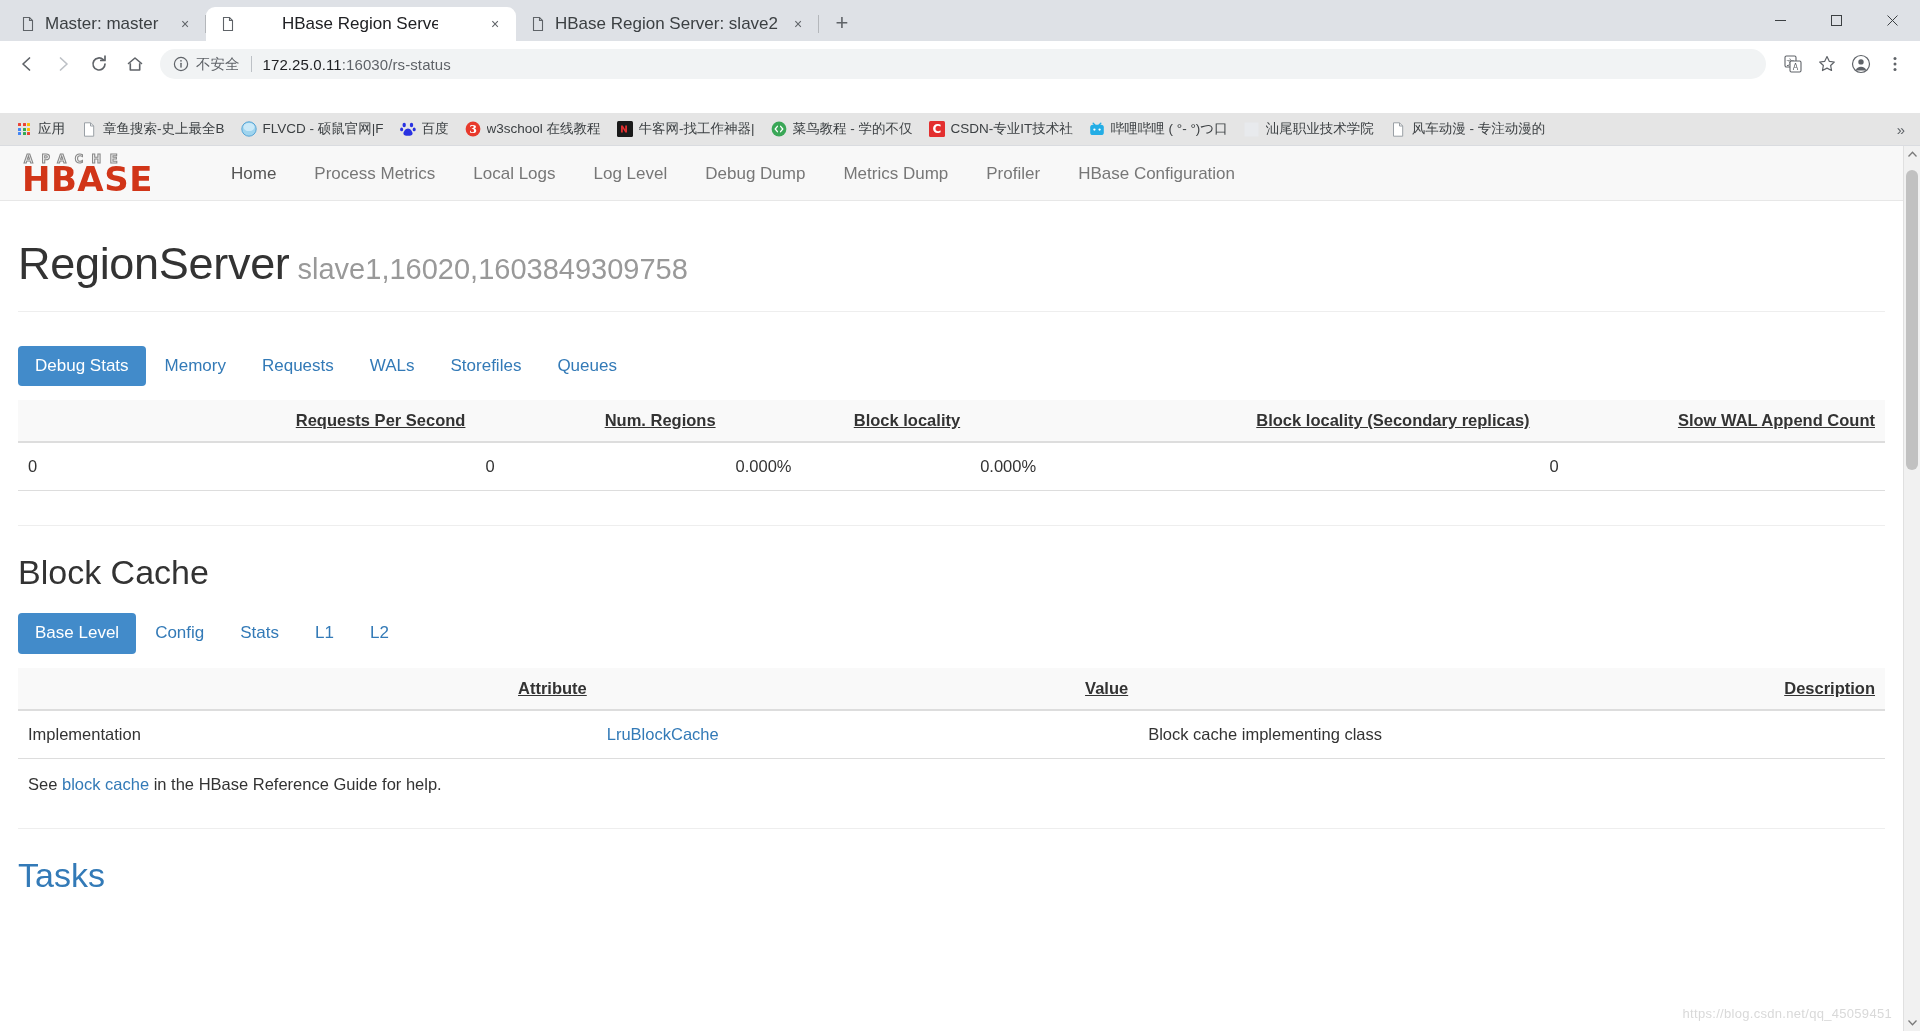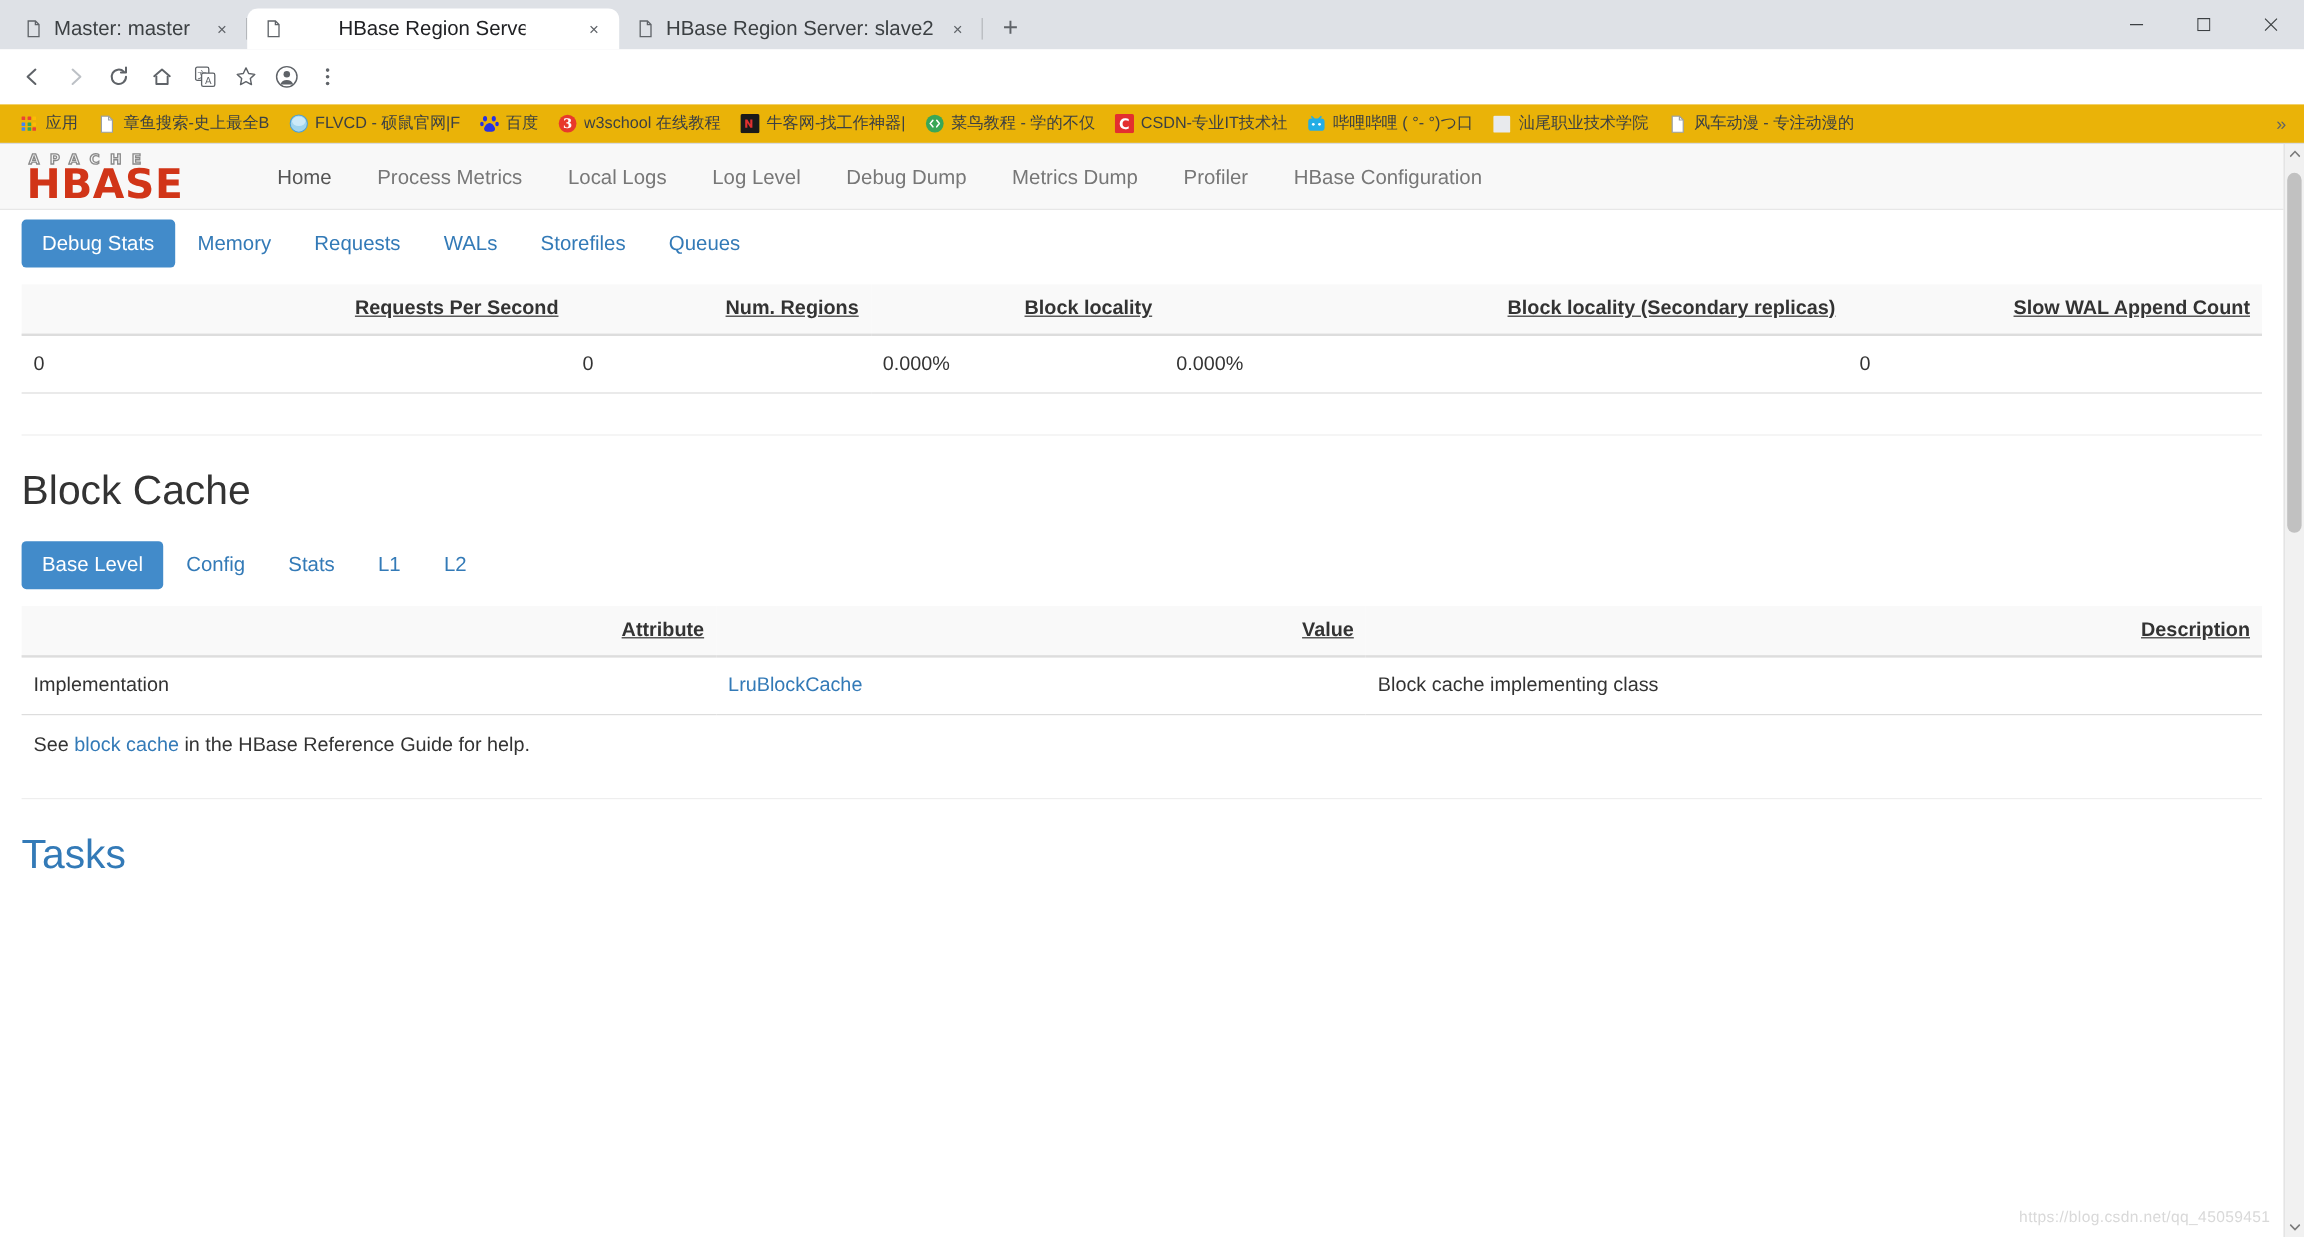--- a/index.html
+++ b/index.html
@@ -143,28 +143,29 @@
     width: 30px; height: 30px;
     flex: 0 0 30px;
     display:flex;align-items:center;justify-content:center;
     color:#5f6368;
     margin-left: 2px;
   }
 
   .bookmarks {
     height: 33px;
     flex: 0 0 33px;
-    background: #eab308;
+    background: #e5e5e5;
     display: flex;
     align-items: center;
     padding: 0 8px;
     gap: 0px;
     border-bottom: 1px solid #dadce0;
     overflow: hidden;
     position: relative;
+    margin-top: 26px;
   }
   .bm {
     display: flex;
     align-items: center;
     gap: 6px;
     padding: 4px 8px;
     border-radius: 4px;
     font-size: 13.5px;
     color: #3c4043;
     white-space: nowrap;
@@ -417,20 +418,32 @@
           <path d="M16 2.2V6.4h-4.2" fill="none" stroke="#5f6368" stroke-width="1.7" stroke-linecap="round" stroke-linejoin="round"></path>
         </svg>
     </div>
     <div class="nav-btn">
       <svg width="20" height="20" viewBox="0 0 20 20">
           <path d="M3.5 9.5 L10 4 L16.5 9.5" fill="none" stroke="#5f6368" stroke-width="1.6" stroke-linecap="round" stroke-linejoin="round"></path>
           <path d="M5.3 9.2V16h9.4V9.2" fill="none" stroke="#5f6368" stroke-width="1.6" stroke-linejoin="round"></path>
         </svg>
     </div>
 
+    <div class="omnibox">
+      <span class="omni-info">
+        <svg width="16" height="16" viewBox="0 0 16 16">
+            <circle cx="8" cy="8" r="6.6" fill="none" stroke="#5f6368" stroke-width="1.2"></circle>
+            <circle cx="8" cy="4.8" r="0.85" fill="#5f6368"></circle>
+            <rect x="7.3" y="6.7" width="1.4" height="5" rx="0.6" fill="#5f6368"></rect>
+          </svg>
+      </span>
+      <span class="omni-notsecure">不安全</span>
+      <span class="omni-sep"></span>
+      <span class="omni-url"><span class="host">172.25.0.11</span><span class="rest">:16030/rs-status</span></span>
+    </div>
 
     <div class="tool-icon">
       <svg width="18" height="18" viewBox="0 0 18 18">
           <rect x="1" y="1" width="11" height="11" rx="1.4" fill="none" stroke="#5f6368" stroke-width="1.1"></rect>
           <text x="6.5" y="9.6" font-size="8" fill="#5f6368" text-anchor="middle" font-family="DejaVu Sans">文</text>
           <rect x="6" y="6" width="11" height="11" rx="1.4" fill="#fff" stroke="#5f6368" stroke-width="1.1"></rect>
           <text x="11.5" y="14.6" font-size="8" fill="#5f6368" text-anchor="middle" font-family="DejaVu Sans">A</text>
         </svg>
     </div>
     <div class="tool-icon">
@@ -600,20 +613,23 @@
           <a class="navlink">Log Level</a>
           <a class="navlink">Debug Dump</a>
           <a class="navlink">Metrics Dump</a>
           <a class="navlink">Profiler</a>
           <a class="navlink">HBase Configuration</a>
         </div>
       </div>
 
       <div class="container">
 
+        <div class="page-header">
+          <h1 class="title"><span>RegionServer</span><span class="small">slave1,16020,1603849309758</span></h1>
+        </div>
 
 
         <div class="tabs">
           <div class="tab-pill sel">Debug Stats</div>
           <div class="tab-pill">Memory</div>
           <div class="tab-pill">Requests</div>
           <div class="tab-pill">WALs</div>
           <div class="tab-pill">Storefiles</div>
           <div class="tab-pill">Queues</div>
         </div>

